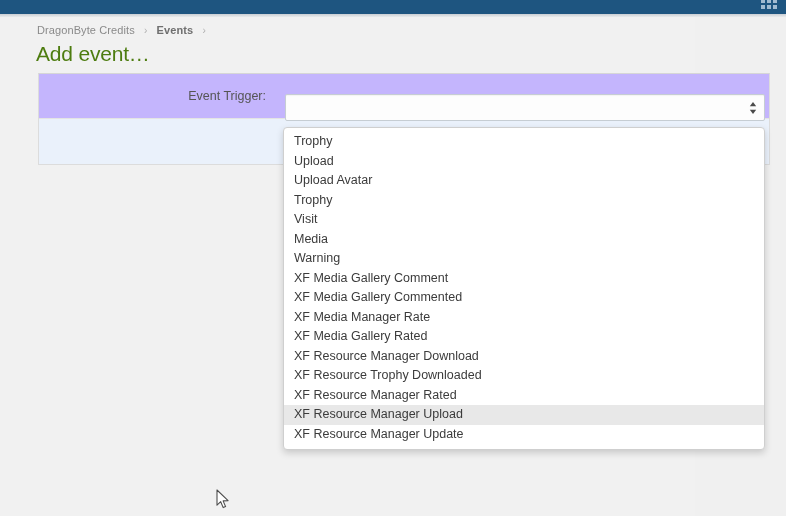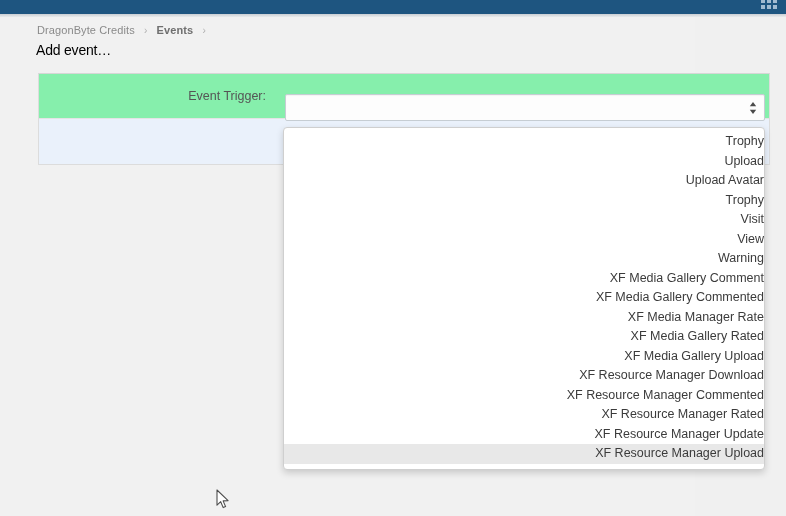--- a/index.html
+++ b/index.html
@@ -72,44 +72,44 @@
     color: #b0b0b0;
     margin: 0 6px;
     font-size: 10px;
   }
 
   
   #page-title {
     position: absolute;
     left: 36px;
     top: 25px;
-    font-size: 14px;
+    font-size: 21px;
     font-weight: normal;
-    color: #000000;
+    color: #4d7c0f;
     margin: 0;
     letter-spacing: -0.2px;
   }
 
   
   #form-panel {
     position: absolute;
     left: 38px;
     top: 56px;
     width: 732px;
     background: #fbfbfb;
     border: 1px solid #dcdcdc;
     border-top: 1px solid #d6d6d6;
     box-sizing: border-box;
   }
   .form-row {
     display: flex;
     align-items: center;
     min-height: 45px;
     border-bottom: 1px solid #e4e4e4;
-    background: #86efac;
+    background: #c4b5fd;
     box-sizing: border-box;
   }
   .form-row .row-label {
     width: 240px;
     text-align: right;
     padding-right: 13px;
     font-size: 12.5px;
     color: #555555;
     box-sizing: border-box;
     flex: none;
@@ -164,27 +164,26 @@
     border: 1px solid #cfcfcf;
     border-radius: 4px;
     box-shadow: 0 3px 7px rgba(0,0,0,0.17);
     padding: 4px 0 5px 0;
     box-sizing: border-box;
     z-index: 30;
   }
   .dropdown-option {
     height: 19.5px;
     line-height: 19.5px;
-    padding-left: 28px;
+    padding-left: 10px;
     font-size: 12.5px;
     color: #3b3b3b;
     white-space: nowrap;
     overflow: hidden;
     box-sizing: border-box;
-    text-align: right;
   }
   .dropdown-option.selected {
     background: #e8e8e8;
   }
 
   
   #mouse-cursor {
     position: absolute;
     left: 216px;
     top: 472px;
@@ -241,32 +240,31 @@
       </svg>
     </span>
   </div>
 
   <div id="dropdown-list">
       <div class="dropdown-option">Trophy</div>
       <div class="dropdown-option">Upload</div>
       <div class="dropdown-option">Upload Avatar</div>
       <div class="dropdown-option">Trophy</div>
       <div class="dropdown-option">Visit</div>
-      <div class="dropdown-option">View</div>
+      <div class="dropdown-option">Media</div>
       <div class="dropdown-option">Warning</div>
       <div class="dropdown-option">XF Media Gallery Comment</div>
       <div class="dropdown-option">XF Media Gallery Commented</div>
       <div class="dropdown-option">XF Media Manager Rate</div>
       <div class="dropdown-option">XF Media Gallery Rated</div>
-      <div class="dropdown-option">XF Media Gallery Upload</div>
       <div class="dropdown-option">XF Resource Manager Download</div>
-      <div class="dropdown-option">XF Resource Manager Commented</div>
+      <div class="dropdown-option">XF Resource Trophy Downloaded</div>
       <div class="dropdown-option">XF Resource Manager Rated</div>
+      <div class="dropdown-option selected">XF Resource Manager Upload</div>
       <div class="dropdown-option">XF Resource Manager Update</div>
-      <div class="dropdown-option selected">XF Resource Manager Upload</div>
     </div>
 
   <span id="mouse-cursor">
     <svg width="16" height="22" viewBox="0 0 16 22" xmlns="http://www.w3.org/2000/svg">
       <path d="M1,1 L1,16.2 L4.7,12.7 L7.2,18.6 L9.6,17.6 L7.1,11.9 L12.1,11.6 Z" fill="#ffffff" stroke="#4d4d4d" stroke-width="1.1" stroke-linejoin="round"></path>
     </svg>
   </span>
 
 </div>
 

